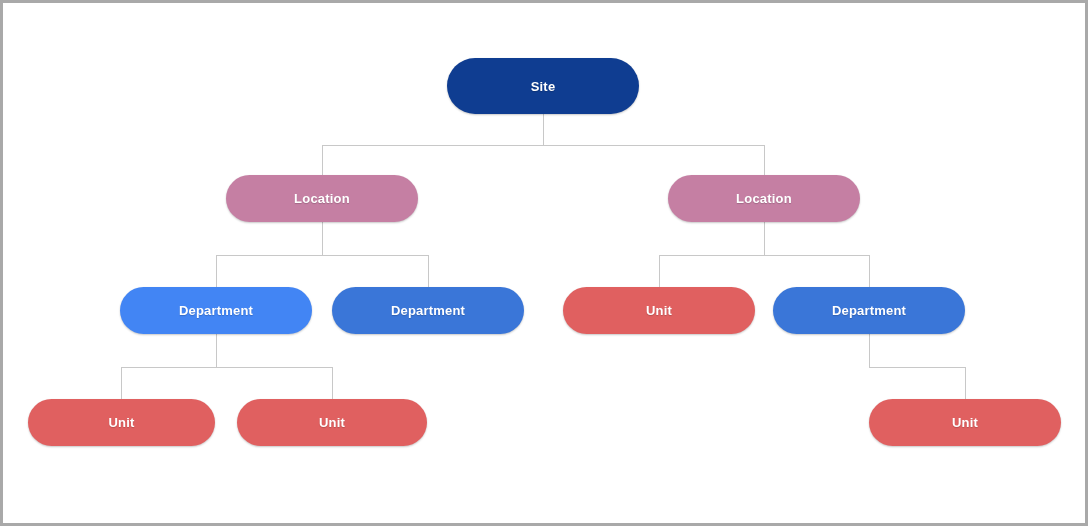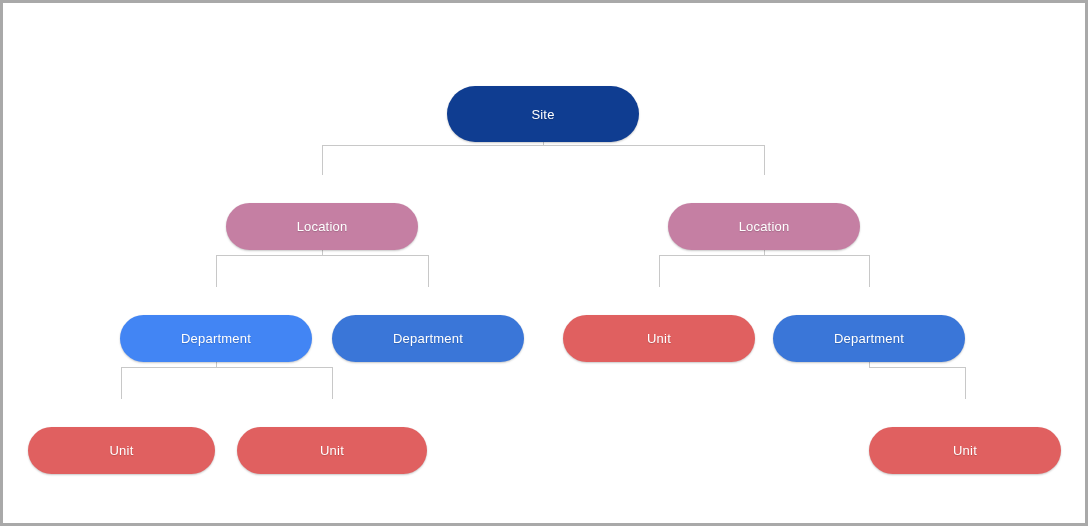--- a/index.html
+++ b/index.html
@@ -35,28 +35,27 @@
     pointer-events: none;
   }
   .node {
     position: absolute;
     display: flex;
     align-items: center;
     justify-content: center;
     border-radius: 999px;
     color: #ffffff;
     font-size: 13px;
-    font-weight: normal;
+    font-weight: bold;
     letter-spacing: 0.2px;
     text-shadow: 0 1px 1px rgba(0,0,0,0.18);
     box-shadow: 0 1px 2px rgba(0,0,0,0.22);
     box-sizing: border-box;
     white-space: nowrap;
     user-select: none;
-    margin-top: 28px;
   }
 </style>
 </head>
 <body>
 
 <div id="frame">
   <div id="canvas">
     <svg id="connectors" viewBox="0 0 1082 520" preserveAspectRatio="none">
         <line x1="540" y1="111" x2="540" y2="142" stroke="#c8c8c8" stroke-width="1" shape-rendering="crispEdges"></line>
         <line x1="319" y1="142" x2="761" y2="142" stroke="#c8c8c8" stroke-width="1" shape-rendering="crispEdges"></line>

